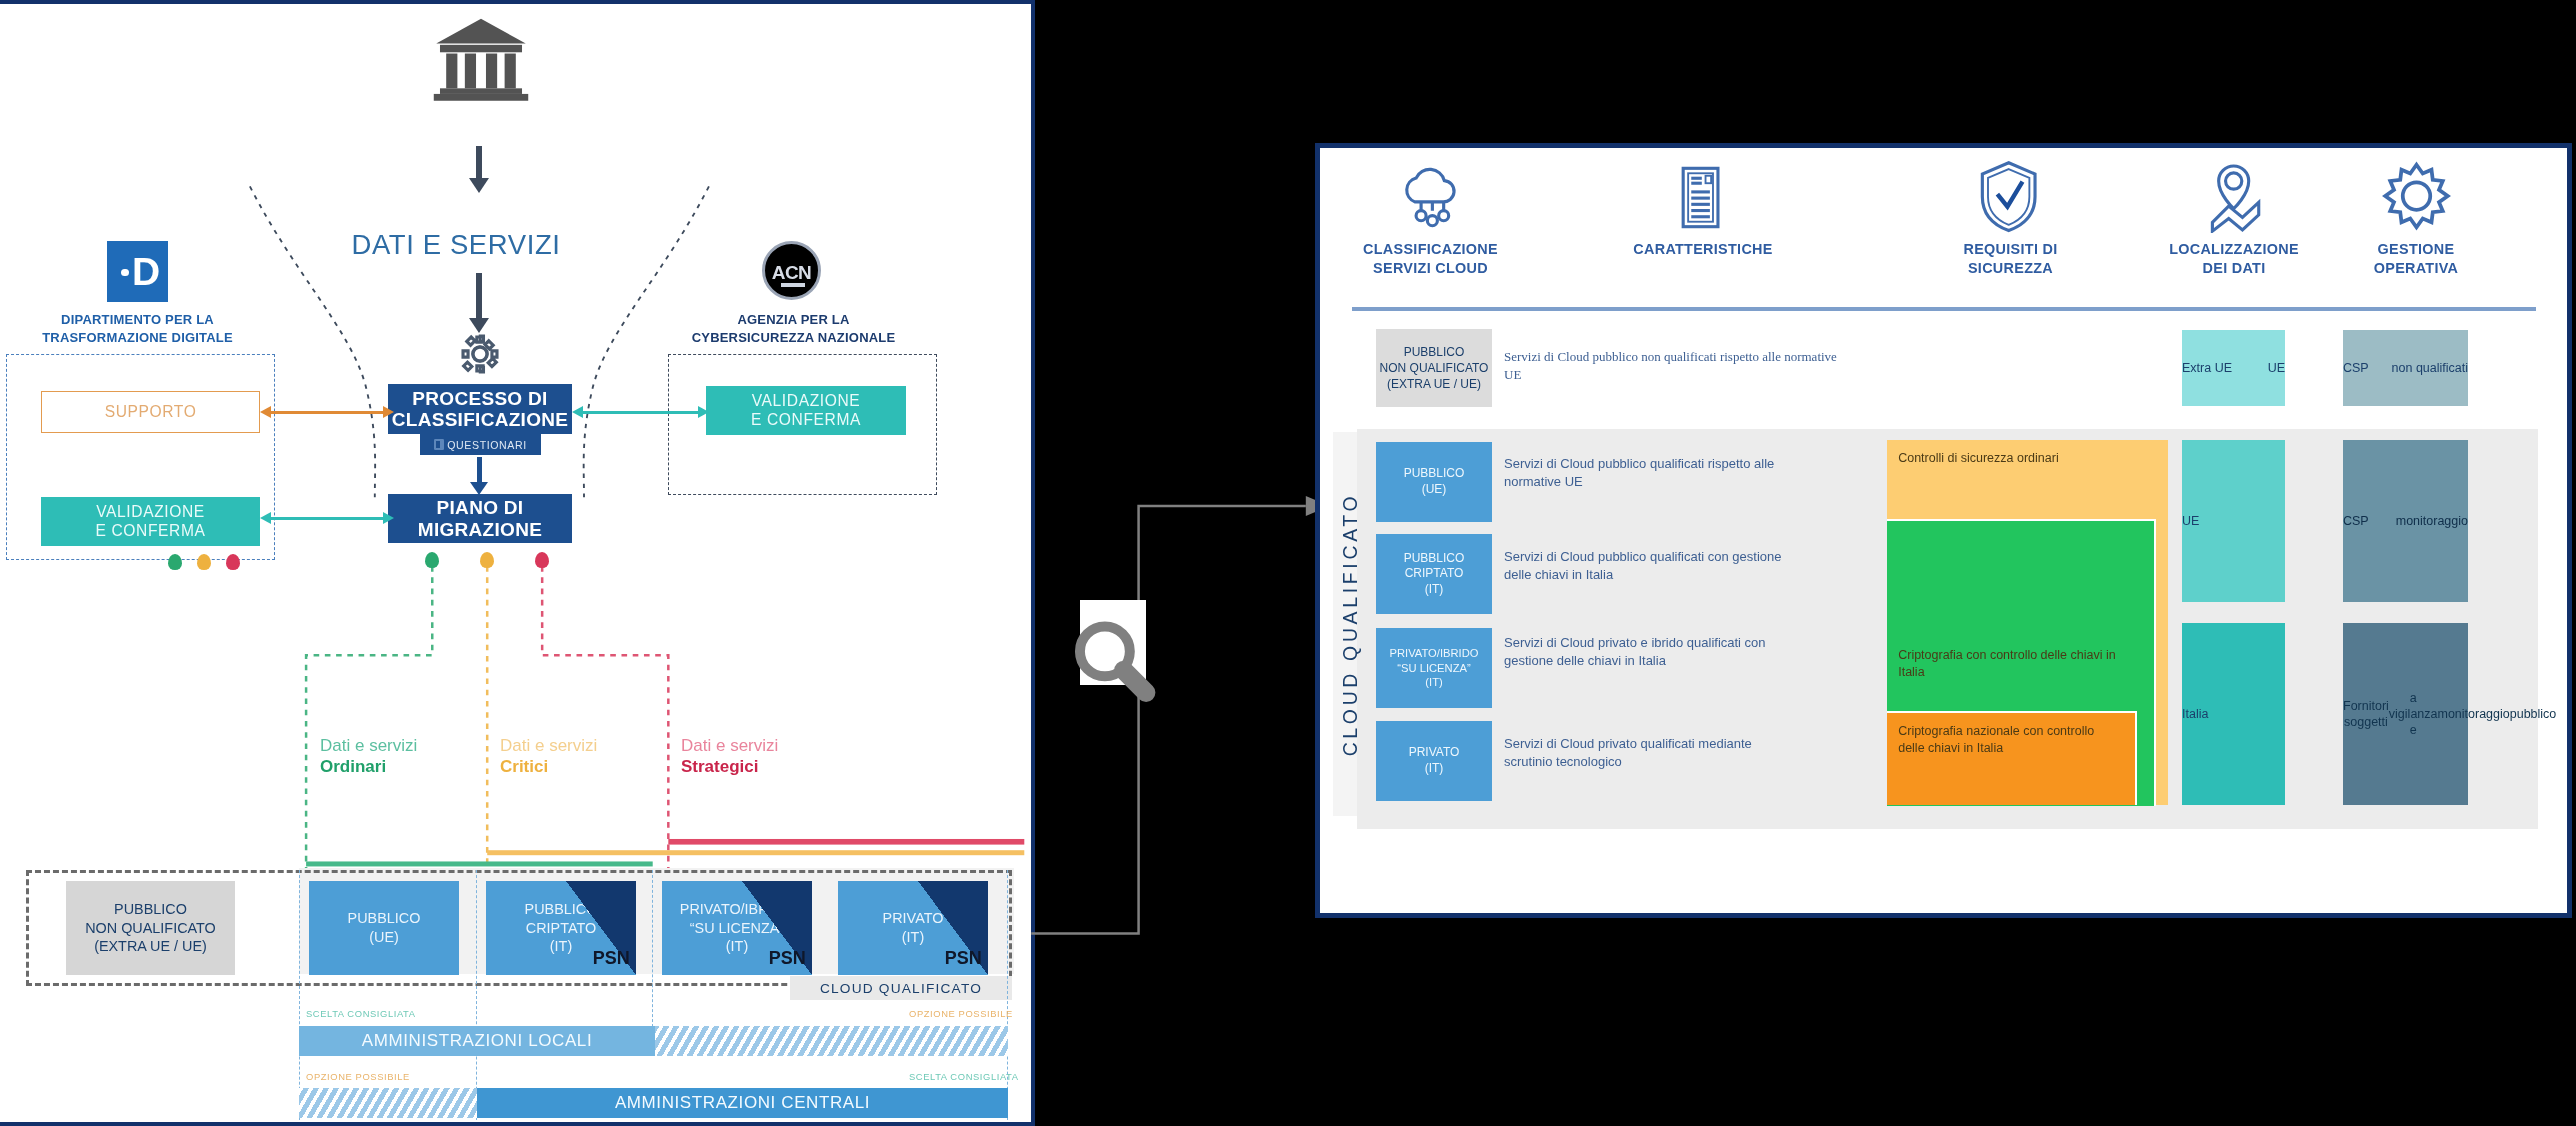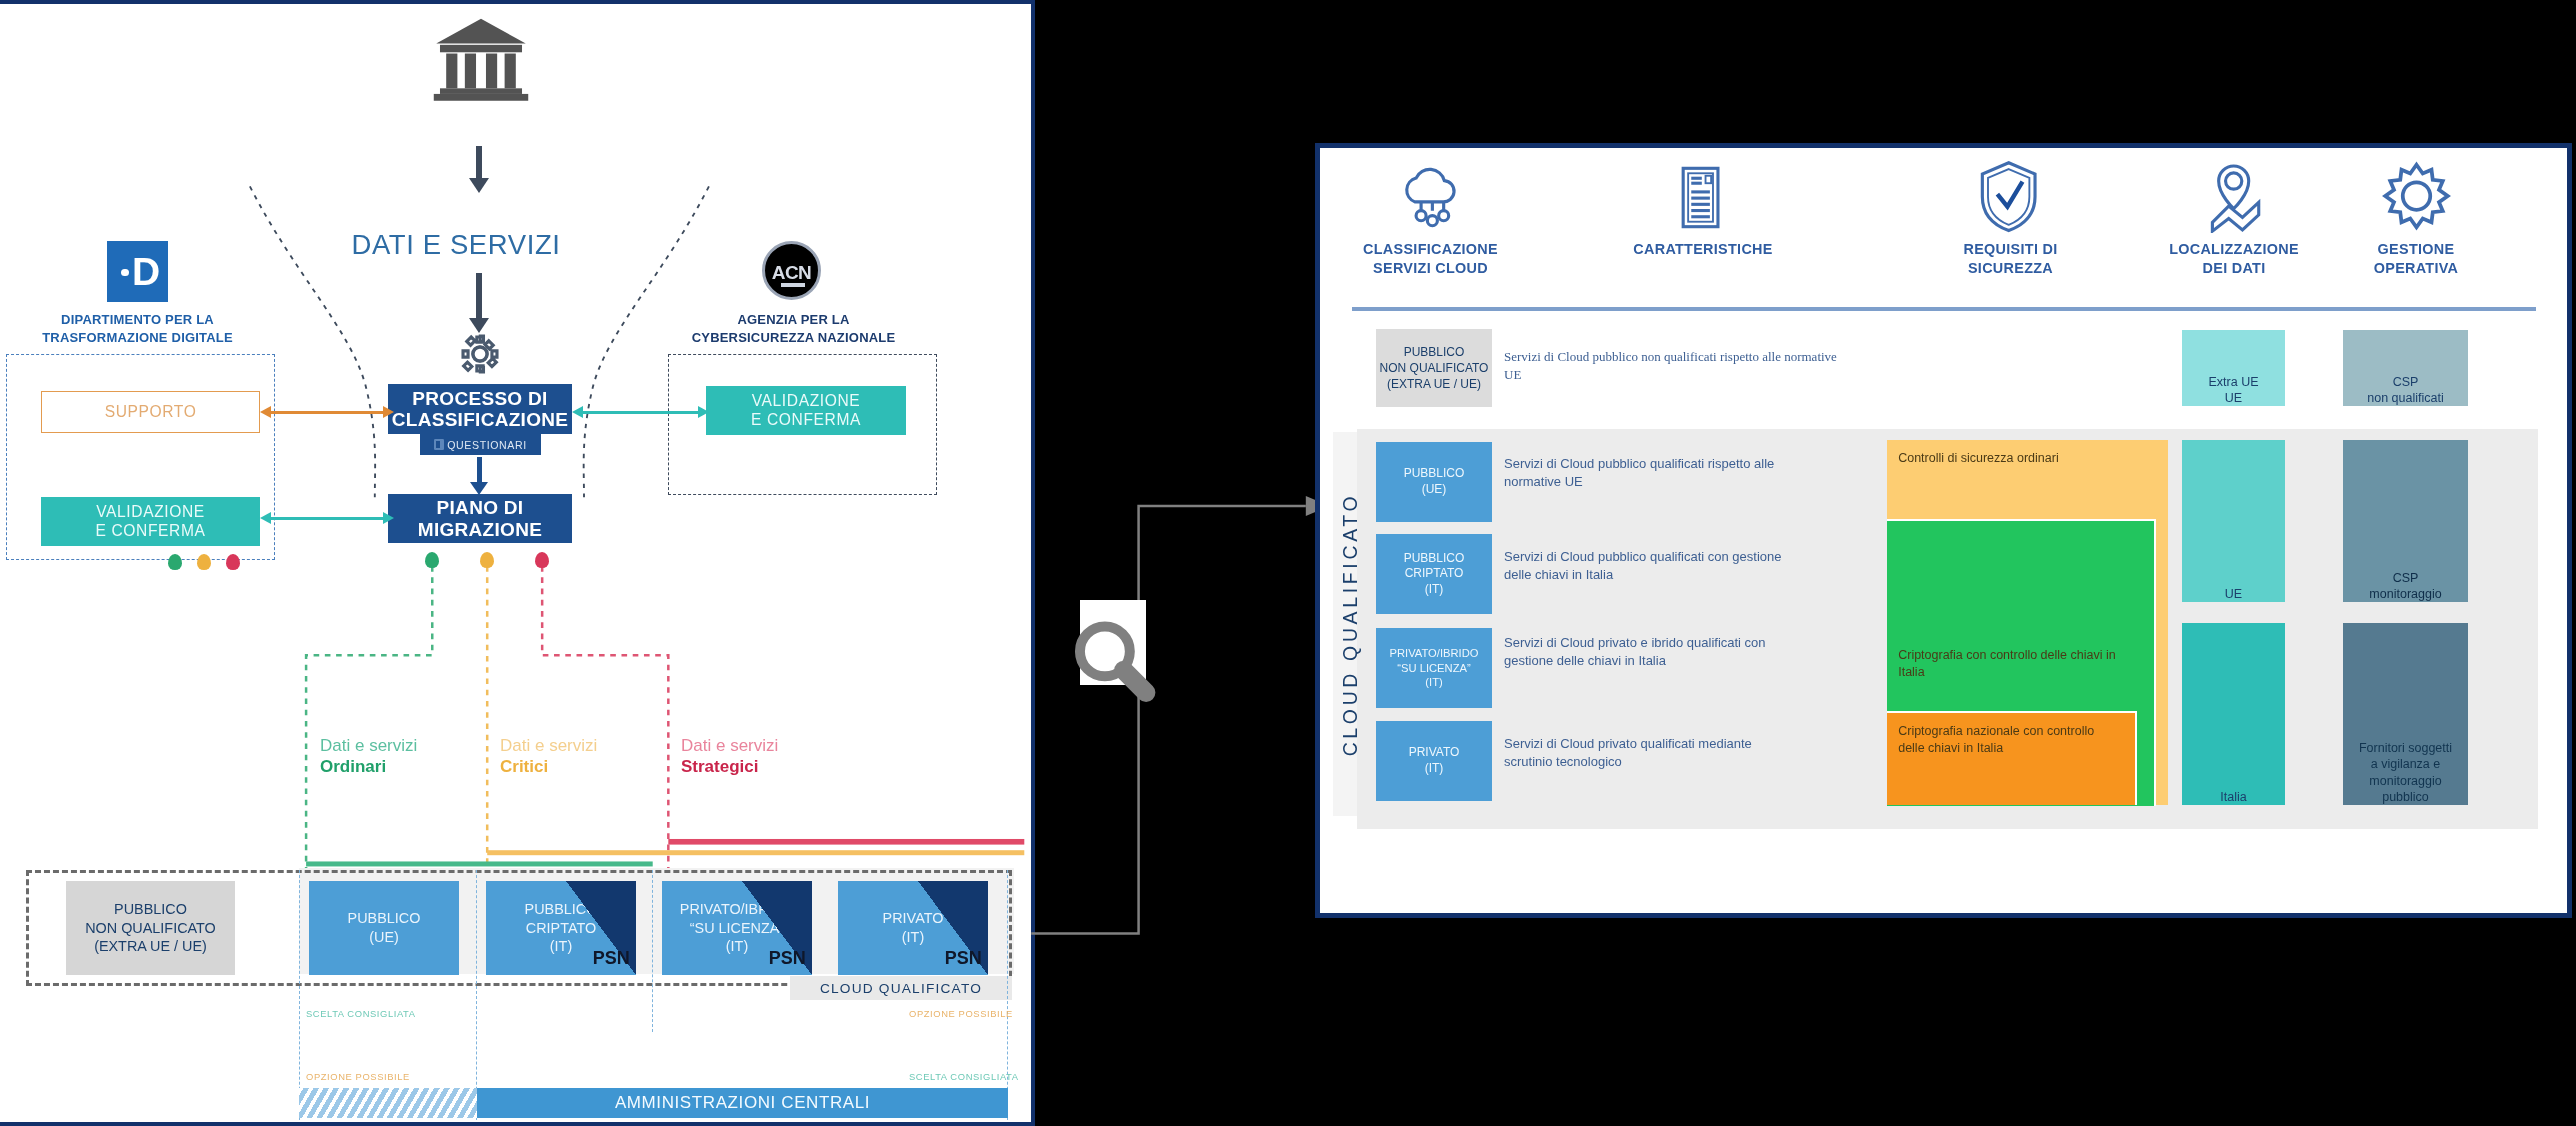--- a/index.html
+++ b/index.html
@@ -167,21 +167,21 @@
     position:absolute; left:56px; top:181px; width:116px; height:78px;
     background:#dcdcdc; color:#1b3f6b; font-size:12px; text-align:center; line-height:1.35;
     display:flex; flex-direction:column; align-items:center; justify-content:center;
   }
   #row-nq-desc{
     position:absolute; left:184px; top:200px; width:350px;
     color:#3d5f92; font-size:13px; line-height:1.35;font-family:Liberation Serif, serif;
   }
   .loc-box{
     position:absolute; color:#1b3f6b; font-size:12.5px; text-align:center; line-height:1.3;
-    display:flex; flex-direction:column; align-items:center; justify-content:flex-end;
+    display:flex; flex-direction:row; align-items:center; justify-content:space-between;
   }
 
   
   #cq-panel{ position:absolute; left:37px; top:281px; width:1181px; height:400px; background:#ececec; }
   #cq-vert-bg{ position:absolute; left:12.5px; top:284px; width:39px; height:384px; background:#f4f4f4; }
 
   .qrow-tag{
     position:absolute; width:116px; background:#4d9ed6; color:#eef7fd;
     font-size:12px; text-align:center; line-height:1.3;
     display:flex; flex-direction:column; align-items:center; justify-content:center;
@@ -345,20 +345,25 @@
     </div>
     <div id="cq-caption">CLOUD QUALIFICATO</div>
 
     <div class="vdash" style="left:299px;top:866px;height:250px;"></div>
     <div class="vdash" style="left:476px;top:866px;height:250px;"></div>
     <div class="vdash" style="left:652px;top:866px;height:162px;"></div>
     <div class="vdash" style="left:1007px;top:866px;height:250px;"></div>
 
     <div class="smalltag" style="left:306px;top:1004px;color:#6ec9b6;">SCELTA CONSIGLIATA</div>
     <div class="smalltag" style="left:909px;top:1004px;color:#e9b36a;">OPZIONE POSSIBILE</div>
+    <div class="adminbar" style="left:299px;top:1022px;width:709px;">
+      <div class="solid" style="width:356px;"></div>
+      <div class="hatch" style="width:353px;"></div>
+      <div class="lbl" style="left:0;width:356px;">AMMINISTRAZIONI LOCALI</div>
+    </div>
 
     <div class="smalltag" style="left:306px;top:1067px;color:#e9b36a;">OPZIONE POSSIBILE</div>
     <div class="smalltag" style="left:909px;top:1067px;color:#6ec9b6;">SCELTA CONSIGLIATA</div>
     <div class="adminbar" style="left:299px;top:1084px;width:709px;">
       <div class="hatch" style="width:178px;"></div>
       <div class="solid" style="width:531px;background:#3f96d2;"></div>
       <div class="lbl" style="left:178px;width:531px;">AMMINISTRAZIONI CENTRALI</div>
     </div>
 
   </div>

